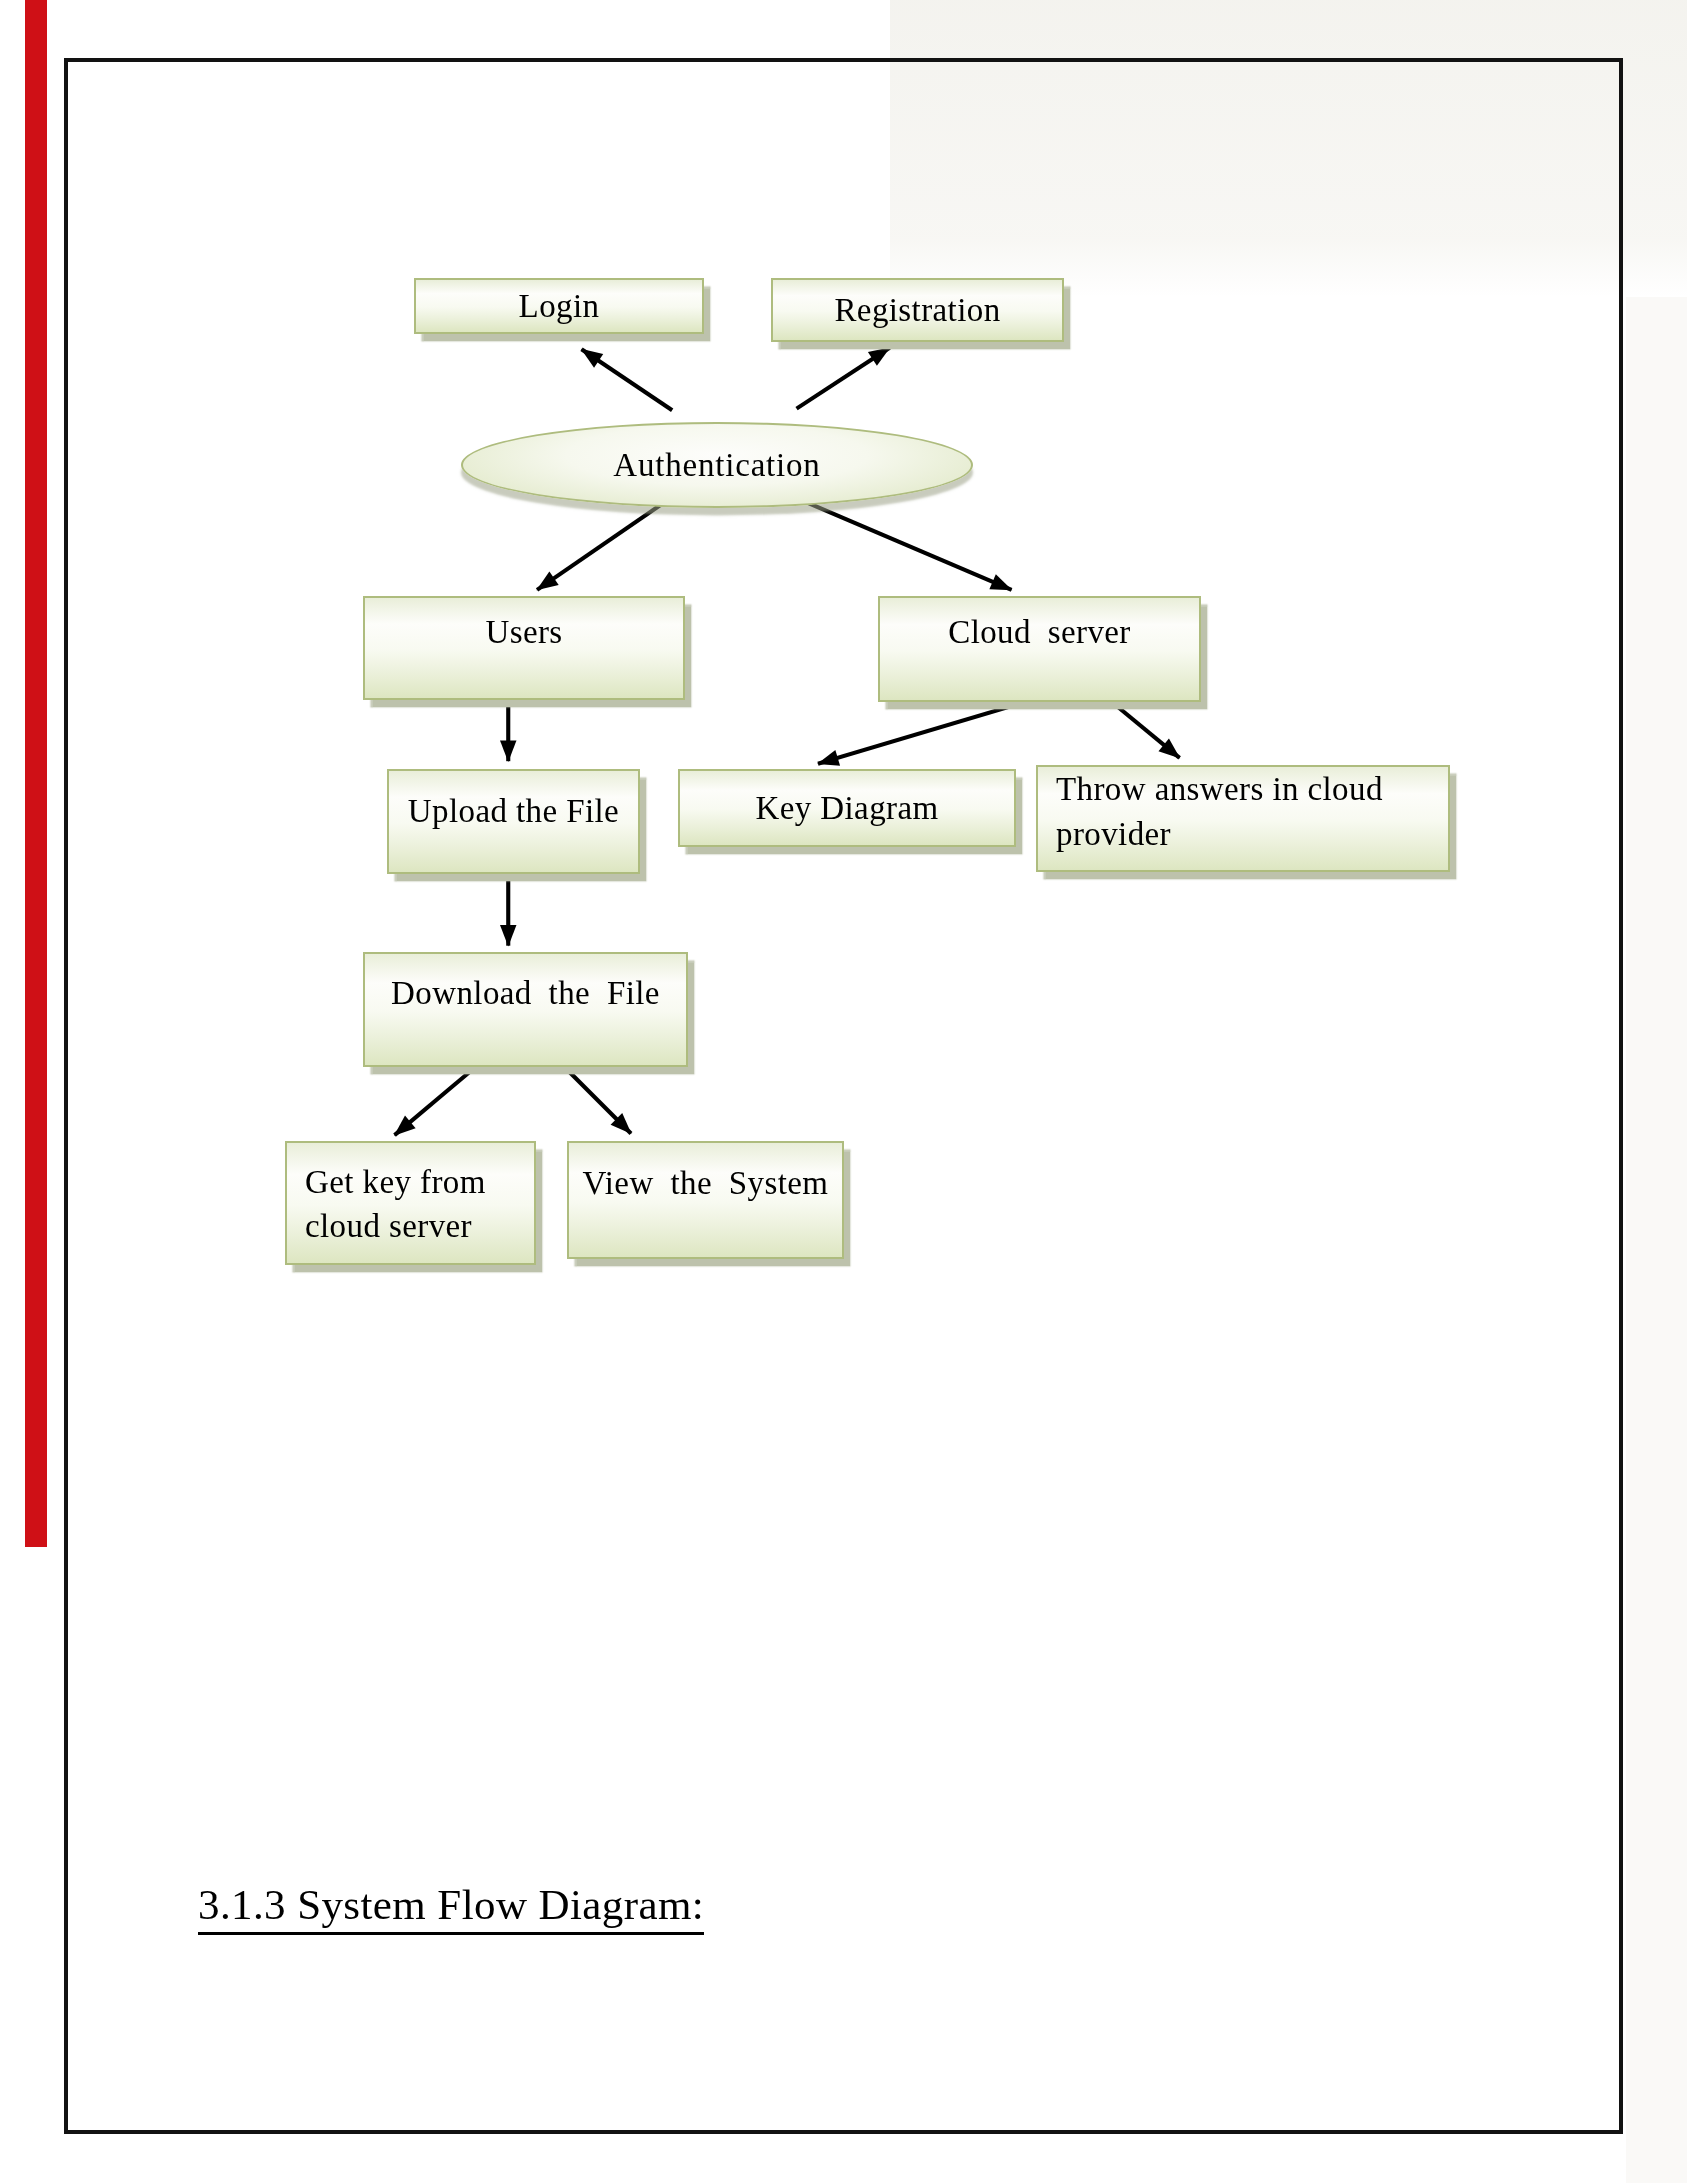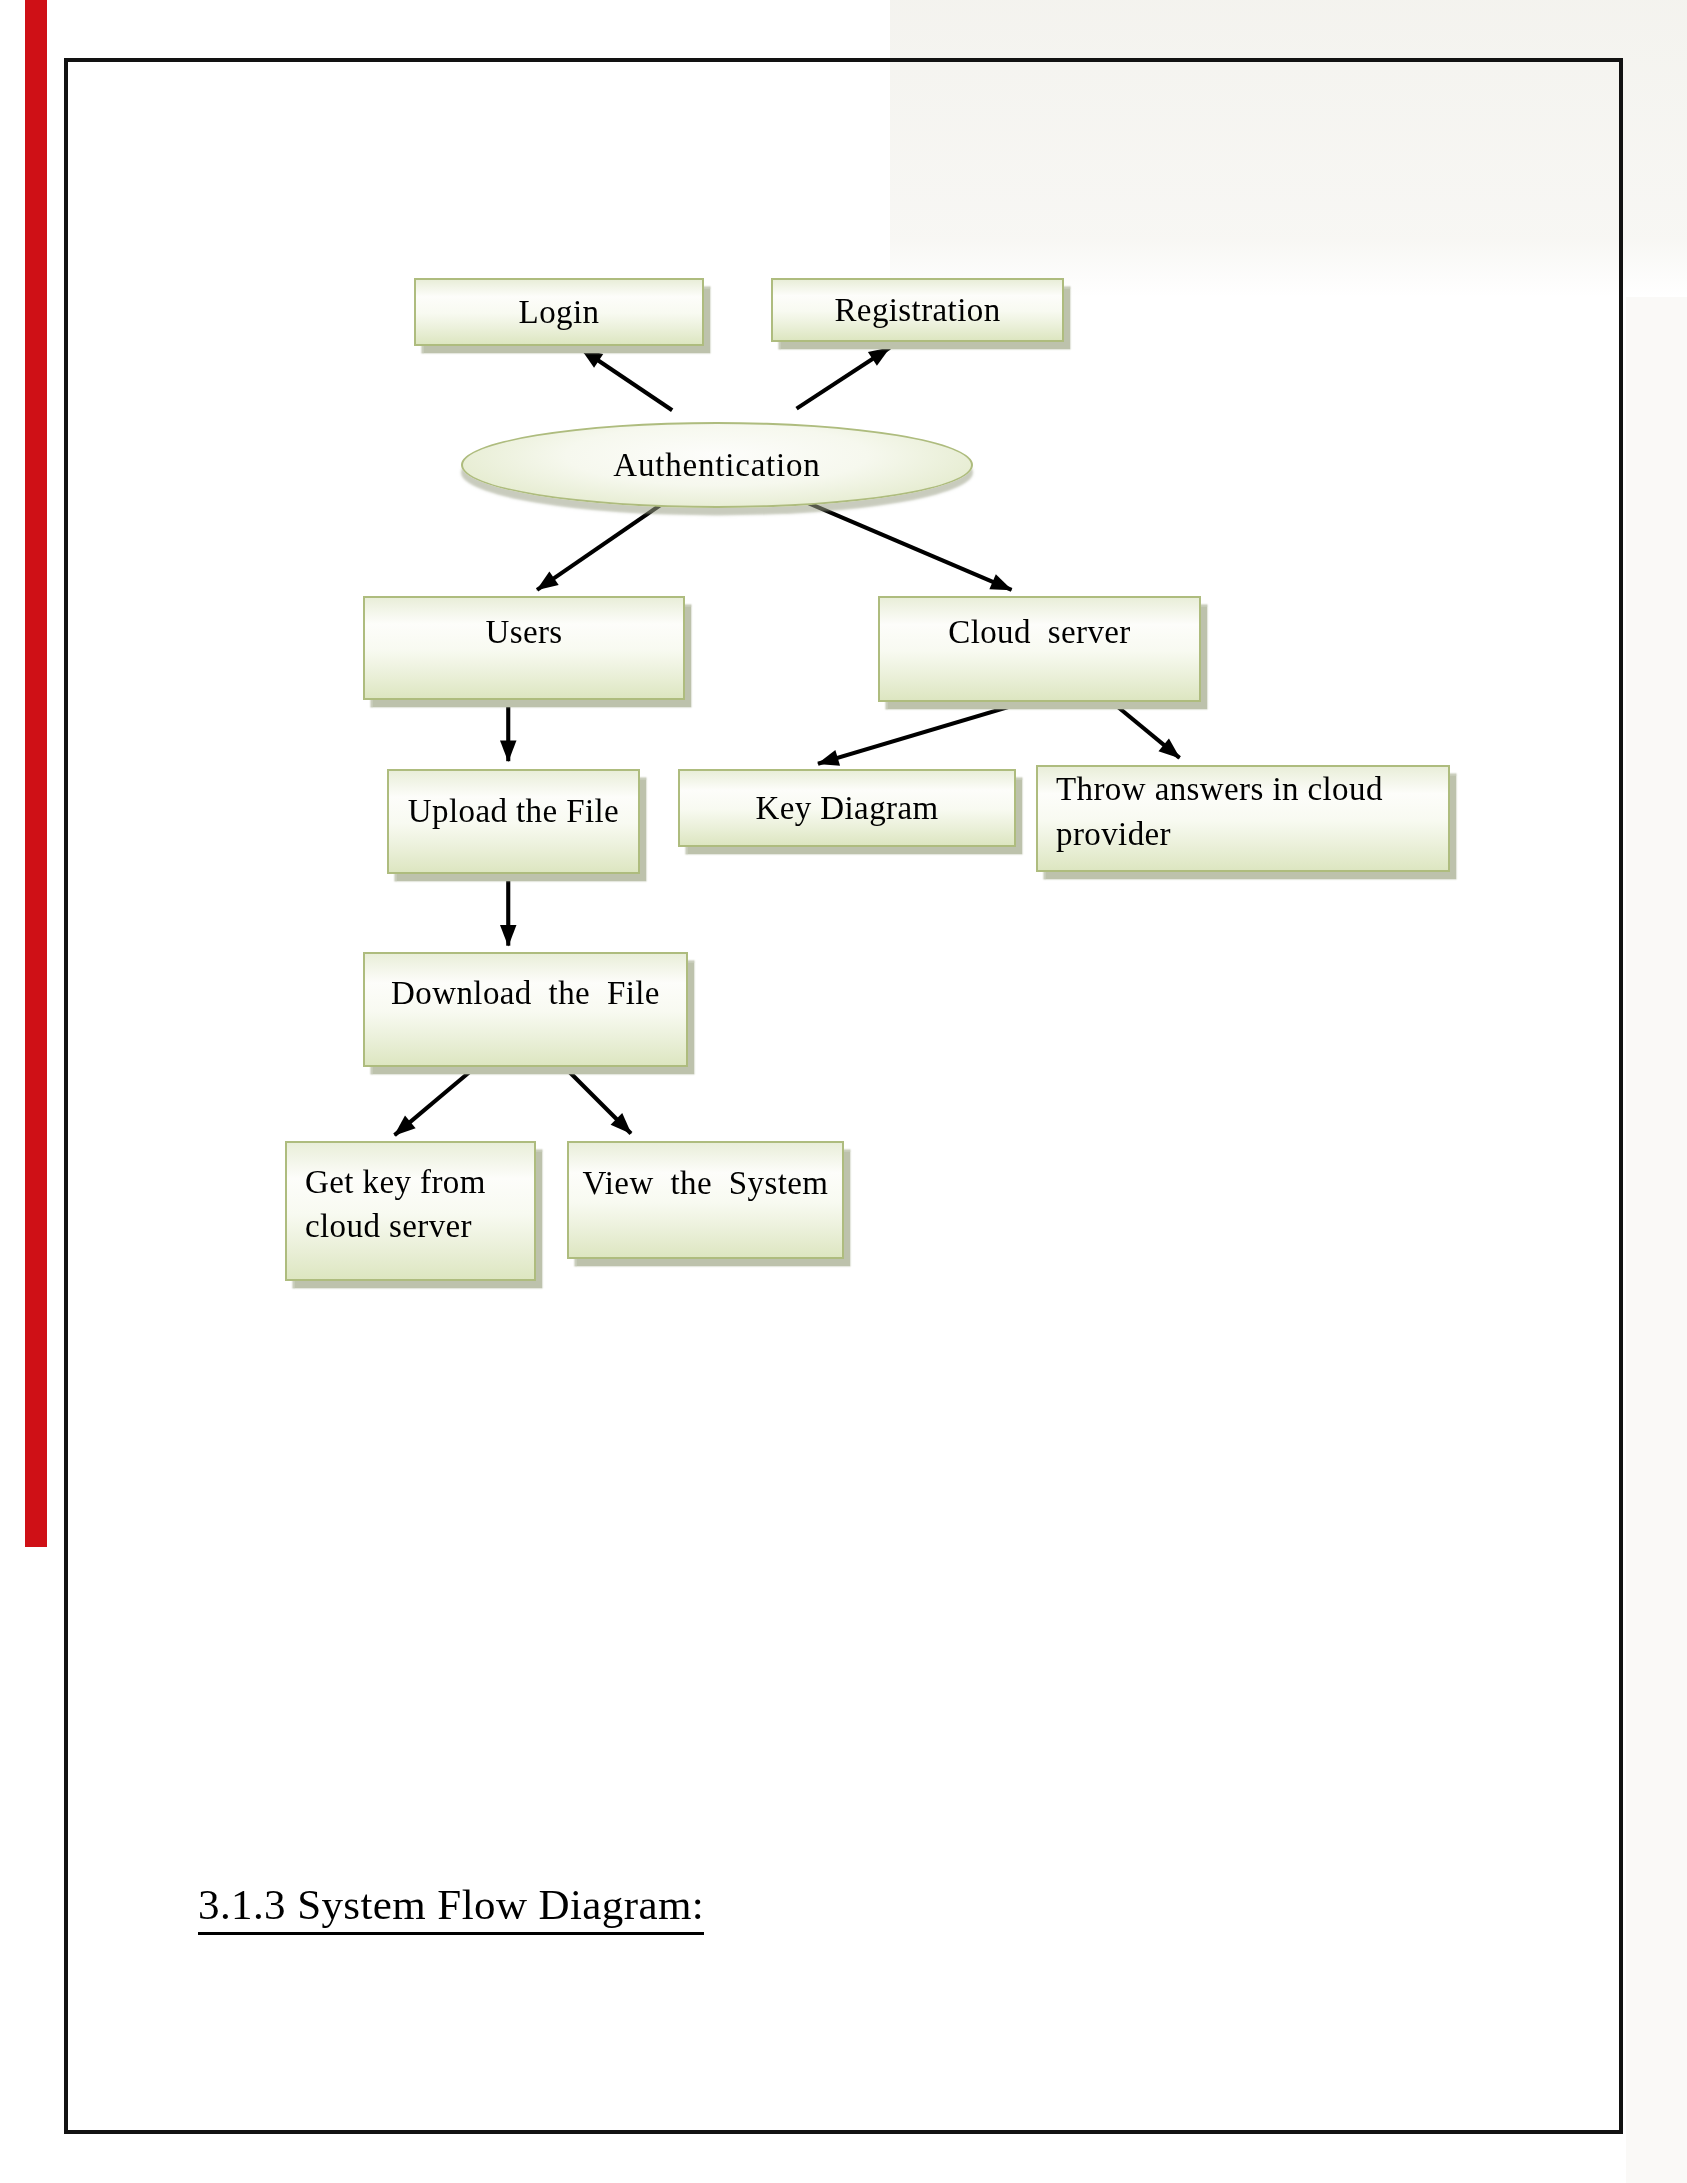--- a/index.html
+++ b/index.html
@@ -76,21 +76,21 @@
     <line x1="812" y1="606" x2="652" y2="716" marker-end="url(#ah)"></line>
     <line x1="975" y1="608" x2="1228" y2="716" marker-end="url(#ah)"></line>
     <line x1="617" y1="851" x2="617" y2="924" marker-end="url(#ah)"></line>
     <line x1="617" y1="1062" x2="617" y2="1148" marker-end="url(#ah)"></line>
     <line x1="1238" y1="854" x2="993" y2="927" marker-end="url(#ah)"></line>
     <line x1="1352" y1="854" x2="1432" y2="920" marker-end="url(#ah)"></line>
     <line x1="574" y1="1298" x2="479" y2="1378" marker-end="url(#ah)"></line>
     <line x1="688" y1="1298" x2="766" y2="1376" marker-end="url(#ah)"></line>
   </svg>
 
-  <div class="node" style="left:414px;top:278px;width:290px;height:68px;">
+  <div class="node" style="left:414px;top:278px;width:290px;height:56px;">
     <span class="lbl">Login</span>
   </div>
 
   <div class="node" style="left:771px;top:278px;width:293px;height:64px;">
     <span class="lbl">Registration</span>
   </div>
 
   <div class="ellipse">
     <span class="lbl">Authentication</span>
   </div>
@@ -112,21 +112,21 @@
   </div>
 
   <div class="node top leftalign" style="left:1036px;top:765px;width:414px;height:107px;">
     <span class="lbl">Throw answers in cloud provider</span>
   </div>
 
   <div class="node top wide-words" style="left:363px;top:952px;width:325px;height:115px;padding-top:16.5px;">
     <span class="lbl">Download the File</span>
   </div>
 
-  <div class="node top leftalign" style="left:285px;top:1141px;width:251px;height:140px;padding-top:16.5px;">
+  <div class="node top leftalign" style="left:285px;top:1141px;width:251px;height:124px;padding-top:16.5px;">
     <span class="lbl">Get key from cloud server</span>
   </div>
 
   <div class="node top wide-words" style="left:567px;top:1141px;width:277px;height:118px;padding-top:18px;">
     <span class="lbl">View the System</span>
   </div>
 
   <div class="heading">3.1.3 System Flow Diagram:</div>
 
 </div>

